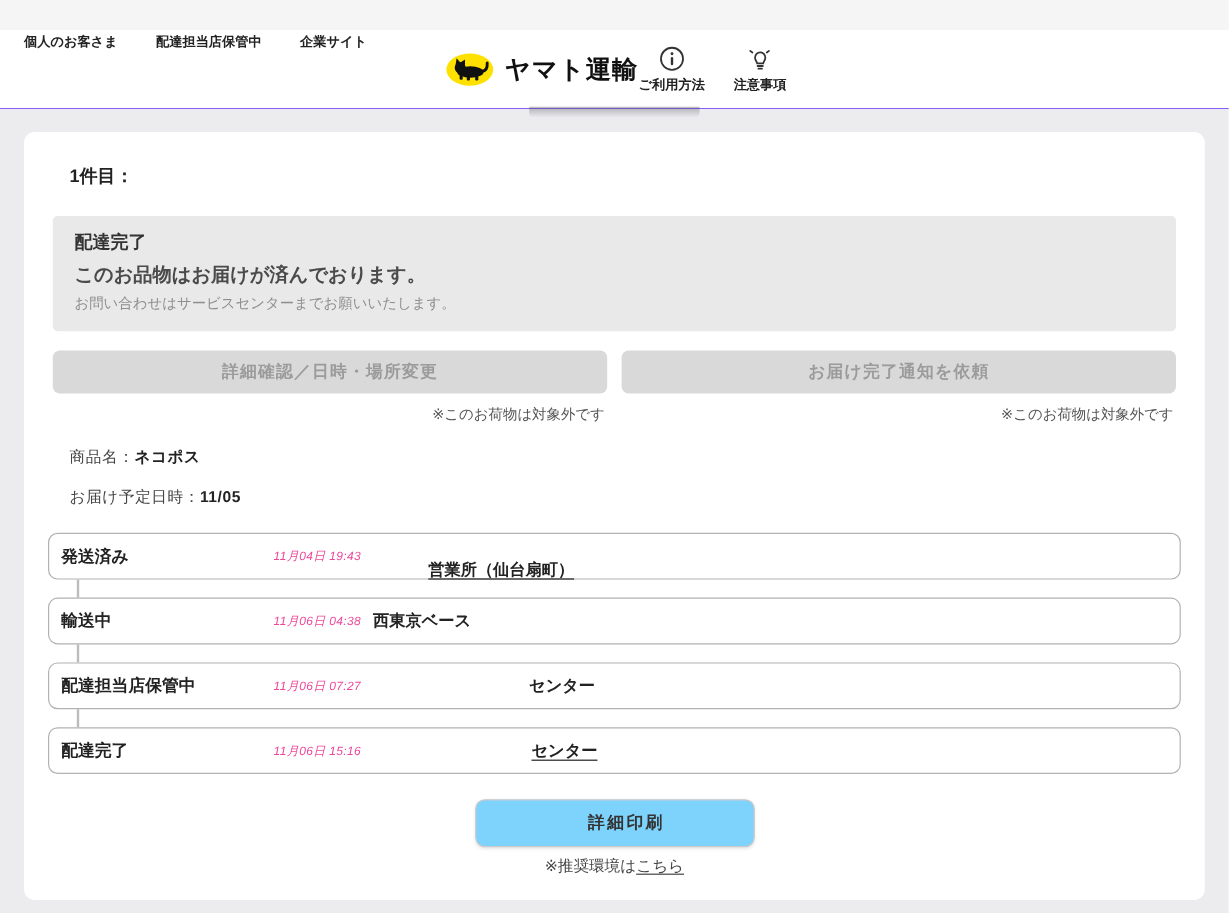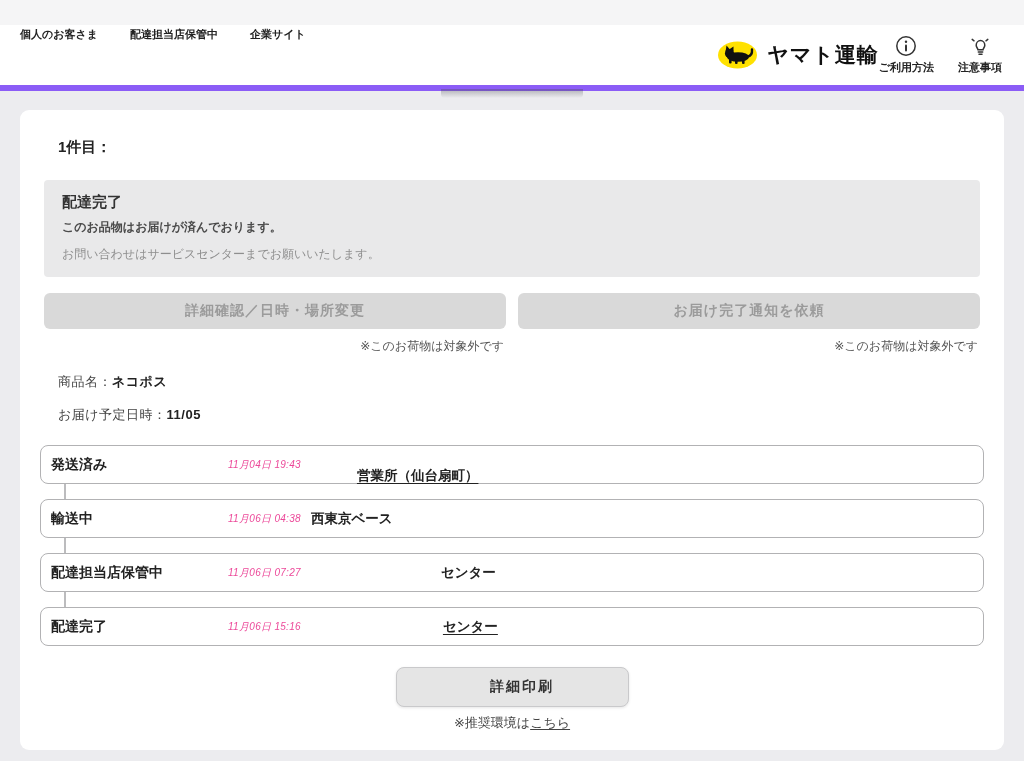--- a/index.html
+++ b/index.html
@@ -5,39 +5,39 @@
   * { margin:0; padding:0; box-sizing:border-box; }
   html,body { width:1024px; height:761px; overflow:hidden; }
   body { font-family:"Liberation Sans","DejaVu Sans",sans-serif; color:#333; background:#fff; }
   a { cursor:pointer; color:inherit; }
 
   
   .topbar { background:#f5f5f6; height:25px; display:flex; align-items:center; padding-left:20px; gap:32px; }
   .topbar a { font-size:11px; font-weight:bold; color:#222; text-decoration:none;margin-top:44px; }
 
   
-  .header { background:#fff; height:66px; display:flex; align-items:center; justify-content:flex-end; padding:0 22px 0 24px; border-bottom:6px solid #8b5cf6; }
+  .header { background:#fff; height:66px; display:flex; align-items:center; justify-content:center; padding:0 22px 0 24px; border-bottom:1px solid #8b5cf6; }
   .brand { display:flex; align-items:center; gap:9px; text-decoration:none; }
   .brand-name { font-size:21px; font-weight:bold; color:#111; letter-spacing:1px; }
   .header-actions { display:flex; gap:24px; }
   .h-action { display:flex; flex-direction:column; align-items:center; gap:3px; text-decoration:none; }
   .h-action .lbl { font-size:11px; font-weight:bold; color:#222; }
 
   
   .main { position:relative; background:#ececef; height:670px; padding:19px 20px 0; }
   .top-shadow { position:absolute; top:-2px; left:441px; width:142px; height:9px;
     background:linear-gradient(to bottom, rgba(75,75,85,0.38), rgba(75,75,85,0)); border-radius:0 0 4px 4px; }
 
   .card { background:#fff; border-radius:9px; height:640px; padding:28px 20px 0; }
 
   .item-heading { font-size:15px; font-weight:bold; color:#222; margin-left:18px; margin-bottom:23px; }
 
   .status-box { background:#e9e9ea; border-radius:4px; margin:0 4px 16px; padding:13px 18px 14px; }
   .status-title { font-size:15px; font-weight:bold; color:#333; margin-bottom:7px; }
-  .status-line1 { font-size:12px; font-weight:bold; color:#4a4a4a; margin-bottom:10px; }
+  .status-line1 { font-size:16px; font-weight:bold; color:#4a4a4a; margin-bottom:5px; }
   .status-line2 { font-size:12px; color:#8e8e8e; }
 
   .button-row { display:flex; gap:12px; margin:0 4px; }
   .action-col { flex:1; display:flex; flex-direction:column; }
   .disabled-btn { height:36px; width:100%; background:#d9d9d9; border:none; border-radius:6px;
     color:#9b9b9b; font-weight:bold; font-size:14px; font-family:inherit; letter-spacing:1px; }
   .btn-note { text-align:right; font-size:12px; color:#555; margin-top:9px; padding-right:2px; }
 
   .info-line { font-size:13px; color:#444; margin-left:18px; margin-top:18px; letter-spacing:0.5px; }
   .info-line + .info-line { margin-top:15px; }
@@ -46,21 +46,21 @@
   .track-list { margin-top:21px; }
   .track-row { display:flex; align-items:center; height:39px; border:1px solid #b2b2b4; border-radius:8px; padding-left:10px; background:#fff; }
   .t-status { width:177px; font-size:14px; font-weight:bold; color:#222; }
   .t-time { font-size:10px; color:#ec4899; letter-spacing:0.3px;font-style:italic; }
   .t-loc { font-size:13.5px; font-weight:bold; color:#222; }
   a.t-loc { text-decoration:underline; text-underline-offset:3px; padding-right:6px; }
   .ml-a { margin-left:56px;margin-top:23px; } .ml-b { margin-left:10px; } .ml-c { margin-left:140px; } .ml-d { margin-left:142px; }
   .connector { width:2px; height:15px; background:#bcbcbe; margin-left:24px; }
 
   .print-wrap { text-align:center; margin-top:21px; }
-  .print-btn { width:233px; height:40px; background:#e5e5e5; border:1px solid #c9c9cb; border-radius:8px;
+  .print-btn { width:233px; height:40px; background:#7dd3fc; border:1px solid #c9c9cb; border-radius:8px;
     box-shadow:0 1px 3px rgba(0,0,0,0.10); font-size:14px; font-weight:bold; color:#333; font-family:Liberation Sans, sans-serif; letter-spacing:2px;padding-left:20px; }
 
   .yahoo-line { text-align:center; margin-top:23px; }
   .yahoo-line a { font-size:14.5px; font-weight:bold; color:#2b2b2b; text-decoration:underline; text-underline-offset:3px;
     display:inline-flex; align-items:center; gap:3px; }
   .recommend { text-align:center; font-size:13px; color:#444; margin-top:7px; }
   .recommend a { text-decoration:underline; text-underline-offset:2px; color:#444; }
 
   svg { display:block; }
 </style>

